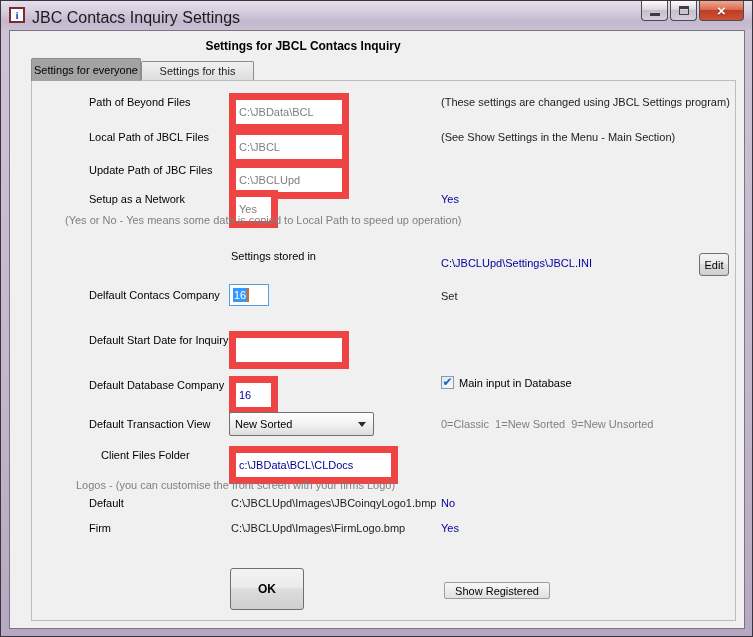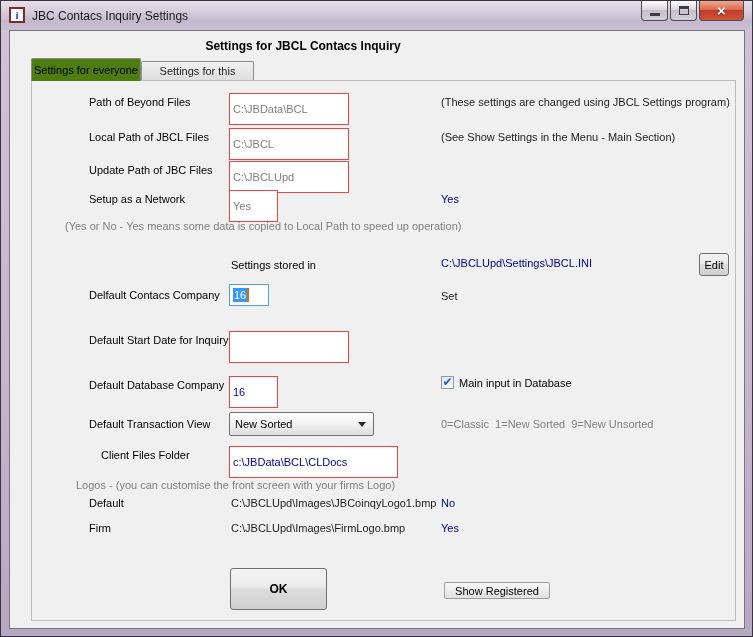--- a/index.html
+++ b/index.html
@@ -9,58 +9,58 @@
   .window { position:relative; width:753px; height:637px;
     background:linear-gradient(180deg,#cfc5d6 0%,#c3b7cb 60%,#b6a8c0 100%);
     border:1px solid #39333d; overflow:hidden; }
 
   
   .titlebar { position:absolute; left:0; top:0; width:751px; height:29px;
     background:linear-gradient(180deg,#e6dfeb 0%,#d2c8da 45%,#c4b8ce 70%,#cabfd3 100%); }
   .app-icon { position:absolute; left:8px; top:6px; width:16px; height:16px;
     background:#fdfdfd; border:2px solid #7c2a2e; display:flex; align-items:center; justify-content:center; }
   .app-icon span { color:#2742c8; font-weight:bold; font-size:11px; font-family:"Liberation Serif",serif; }
-  .title-text { position:absolute; left:31px; top:8px; font-size:12px; color:#1a1a1a; }
+  .title-text { position:absolute; left:31px; top:8px; font-size:16px; color:#1a1a1a; }
   .win-controls { position:absolute; top:0; right:8px; display:flex; gap:2px; }
   .winbtn { height:20px; border:1px solid #4e4a54; border-top:none; border-radius:0 0 4px 4px;
     background:linear-gradient(180deg,#fdfdfd 0%,#dcd7e0 45%,#c6c0cc 50%,#d4cfda 100%);
     position:relative; display:flex; align-items:center; justify-content:center; }
   .winbtn.min, .winbtn.max { width:27px; }
   .winbtn.close { width:45px;
     background:linear-gradient(180deg,#efa893 0%,#da6c52 45%,#c23c26 50%,#cd5336 100%); }
   .min-glyph { position:absolute; bottom:4px; left:8px; width:10px; height:3px; background:#3f3c45; }
   .max-glyph { width:10px; height:9px; border:1px solid #3f3c45; border-top:3px solid #3f3c45; background:transparent; }
   .close-glyph { color:#fff; font-weight:bold; font-size:15px; line-height:15px; text-shadow:0 1px 1px rgba(0,0,0,.45); }
 
   
   .client { position:absolute; left:8px; top:29px; width:736px; height:599px;
     background:#f0f0f0; border:1px solid #7b7383; }
 
   .heading { position:absolute; left:0; top:8px; width:586px; text-align:center;
     font-size:12px; font-weight:bold; }
 
   .tab { position:absolute; text-align:center; font-size:11px; cursor:default; }
   .tab-active { left:21px; top:27px; width:110px; height:23px; line-height:22px;
-    background:#4d7c0f; border:1px solid #8c8c8c; border-bottom:none; z-index:2;
+    background:#a3a3a3; border:1px solid #8c8c8c; border-bottom:none; z-index:2;
     border-radius:2px 2px 0 0; }
   .tab-inactive { left:131px; top:30px; width:113px; height:19px; line-height:18px;
     background:linear-gradient(180deg,#f0f0f0,#dedede); border:1px solid #8c8c8c; border-bottom:none;
     border-radius:2px 2px 0 0; color:#222; }
 
   .tabpage { position:absolute; left:21px; top:49px; width:705px; height:541px;
     background:#f0f0f0; border:1px solid #bdbdbd; z-index:1; }
 
   .lbl { position:absolute; color:#000; white-space:nowrap; z-index:3; }
   .note-black { position:absolute; color:#1c1c1c; white-space:nowrap; z-index:3;text-align:center; }
   .note-gray { position:absolute; color:var(--note_gray,#7f7f7f); white-space:nowrap; z-index:3; }
   .blue { position:absolute; color:var(--accent_blue,#0000a0); white-space:nowrap; z-index:3; }
   .black-val { position:absolute; color:#1c1c1c; white-space:nowrap; z-index:3; }
   .pre { white-space:pre; }
 
-  .tbox { position:absolute; height:32px; border:1px solid #ef4444; background:#fff;
+  .tbox { position:absolute; height:32px; border:7px solid #ef4444; background:#fff;
     font-family:"Liberation Sans",sans-serif; font-size:11px; padding:12px 3px; z-index:3; }
   .tbox.disabled { color:#7e7e7e; }
   .tbox.navy { color:#00009b; }
 
   .focusbox { position:absolute; height:22px; width:40px; border:1px solid #569de5; background:#fff;
     z-index:3; display:flex; align-items:center; padding-left:3px; }
   .focusbox .sel { background:var(--selection_blue,#3399ff); color:#fff; padding:1px 1px; }
   .focusbox .caret { width:2px; height:14px; background:var(--caret_orange,#dd6b00); }
 
   .combo { position:absolute; height:24px; width:145px; z-index:3;
@@ -73,21 +73,21 @@
   .cbwrap { position:absolute; display:flex; align-items:center; gap:5px; z-index:3; }
   .cbbox { width:13px; height:13px; border:1px solid #8e98a8; background:linear-gradient(135deg,#dce9f7,#f5f9fd);
     display:flex; align-items:center; justify-content:center; }
   .cbbox span { color:#2d5bb9; font-size:12px; line-height:12px; margin-top:-2px; }
 
   .btn { position:absolute; z-index:3; border:1px solid #707070; border-radius:3px;
     background:linear-gradient(180deg,#f3f3f3 0%,#ebebeb 45%,#dddddd 50%,#cfcfcf 100%);
     display:flex; align-items:center; justify-content:center;
     font-family:"Liberation Sans",sans-serif; font-size:11px; color:#000; }
   .btn-edit { left:689px; top:222px; width:30px; height:23px; }
-  .btn-ok { left:220px; top:537px; width:97px; height:42px; font-size:12px; font-weight:bold;
+  .btn-ok { left:220px; top:537px; width:74px; height:42px; font-size:12px; font-weight:bold;
     border-color:#6e6e6e; }
   .btn-reg { left:434px; top:551px; width:106px; height:17px; border-radius:2px; border-color:#9d9d9d;
     background:linear-gradient(180deg,#f8f8f8,#e0e0e0); }
 </style>
 </head>
 <body>
 
 <div class="window">
 
   <div class="titlebar">
@@ -124,23 +124,23 @@
     <input class="tbox disabled" style="left: 219px; top: 97px; width: 120px;" readonly="" value="C:\JBCL">
     <span class="note-black" style="left:431px; top:100px;">(See Show Settings in the Menu - Main Section)</span>
 
     <span class="lbl" style="left:79px; top:133px;">Update Path of JBC Files</span>
     <input class="tbox disabled" style="left: 219px; top: 130px; width: 120px;" readonly="" value="C:\JBCLUpd">
 
     <span class="lbl" style="left:79px; top:162px;">Setup as a Network</span>
     <input class="tbox disabled" style="left: 219px; top: 159px; width: 49px;" readonly="" value="Yes">
     <span class="blue" style="left:431px; top:162px;">Yes</span>
 
-    <span class="note-gray" style="left:55px; top:189px;">(Yes or No - Yes means some data is copied to Local Path to speed up operation)</span>
+    <span class="note-gray" style="left:55px; top:183px;">(Yes or No - Yes means some data is copied to Local Path to speed up operation)</span>
 
-    <span class="lbl" style="left:221px; top:228px;">Settings stored in</span>
+    <span class="lbl" style="left:221px; top:219px;">Settings stored in</span>
     <span class="blue" style="left:431px; top:226px;">C:\JBCLUpd\Settings\JBCL.INI</span>
     <div class="btn btn-edit">Edit</div>
 
     <span class="lbl" style="left:79px; top:258px;">Delfault Contacs Company</span>
     <div class="focusbox" style="left:219px; top:253px;">
       <span class="sel">16</span>
       <span class="caret"></span>
     </div>
     <span class="black-val" style="left:431px; top:259px;">Set</span>
 

